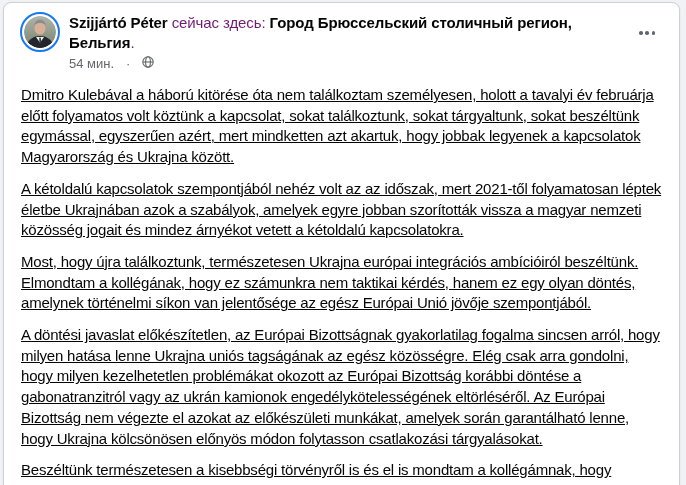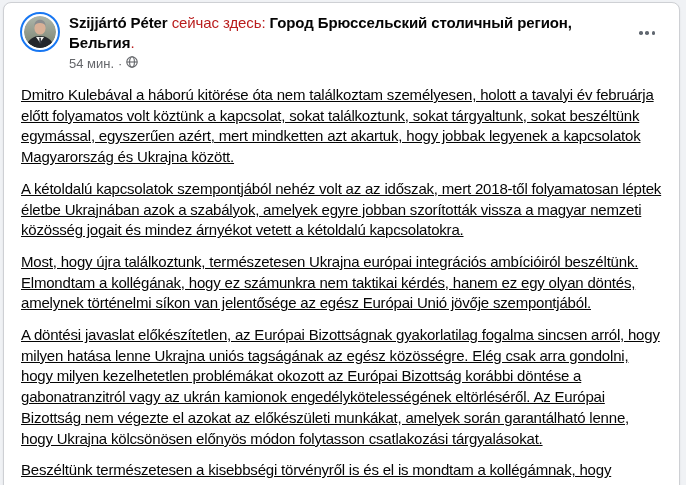--- a/index.html
+++ b/index.html
@@ -35,25 +35,25 @@
   }
   .avatar-ring svg { display: block; width: 32px; height: 32px; border-radius: 50%; }
   .header-info { margin-left: 9px; padding-top: 1px; min-width: 0; }
   .header-line1 {
     font-size: 15px;
     line-height: 20px;
     color: #050505;
     letter-spacing: -0.1px;
   }
   .header-line1 .strong { font-weight: 700; cursor: pointer; margin-top: 16px; }
-  .header-line1 .ctx { color: #b91c1c; font-weight: 400; }
+  .header-line1 .ctx { color: #701a75; font-weight: 400; }
   .header-line2 {
     display: flex;
     align-items: center;
-    gap: 4px;
+    gap: 12px;
     margin-top: 3px;
     font-size: 13px;
     line-height: 16px;
     color: #65676b;
   }
   .header-line2 .ts { cursor: pointer; }
   .globe { display: inline-block; }
   .more-btn {
     margin-left: auto;
     margin-top: 9px;
@@ -131,19 +131,19 @@
     <div class="more-btn">
       <span class="dot"></span>
       <span class="dot"></span>
       <span class="dot"></span>
     </div>
 
   </div>
 
   <div class="post-body">
     <p>Dmitro Kulebával a háború kitörése óta nem találkoztam személyesen, holott a tavalyi év februárja előtt folyamatos volt köztünk a kapcsolat, sokat találkoztunk, sokat tárgyaltunk, sokat beszéltünk egymással, egyszerűen azért, mert mindketten azt akartuk, hogy jobbak legyenek a kapcsolatok Magyarország és Ukrajna között.</p>
-    <p>A kétoldalú kapcsolatok szempontjából nehéz volt az az időszak, mert 2018-től folyamatosan léptek életbe Ukrajnában azok a szabályok, amelyek egyre jobban szorították vissza a magyar nemzeti közösség jogait és mindez árnyékot vetett a kétoldalú kapcsolatokra.</p>
+    <p>A kétoldalú kapcsolatok szempontjából nehéz volt az az időszak, mert 2021-től folyamatosan léptek életbe Ukrajnában azok a szabályok, amelyek egyre jobban szorították vissza a magyar nemzeti közösség jogait és mindez árnyékot vetett a kétoldalú kapcsolatokra.</p>
     <p>Most, hogy újra találkoztunk, természetesen Ukrajna európai integrációs ambícióiról beszéltünk. Elmondtam a kollégának, hogy ez számunkra nem taktikai kérdés, hanem ez egy olyan döntés, amelynek történelmi síkon van jelentősége az egész Európai Unió jövője szempontjából.</p>
     <p>A döntési javaslat előkészítetlen, az Európai Bizottságnak gyakorlatilag fogalma sincsen arról, hogy milyen hatása lenne Ukrajna uniós tagságának az egész közösségre. Elég csak arra gondolni, hogy milyen kezelhetetlen problémákat okozott az Európai Bizottság korábbi döntése a gabonatranzitról vagy az ukrán kamionok engedélykötelességének eltörléséről. Az Európai Bizottság nem végezte el azokat az előkészületi munkákat, amelyek során garantálható lenne, hogy Ukrajna kölcsönösen előnyös módon folytasson csatlakozási tárgyalásokat.</p>
     <p>Beszéltünk természetesen a kisebbségi törvényről is és el is mondtam a kollégámnak, hogy Magyarország elvárása a 2015-ös állapotokhoz való visszatérés. Az viszont biztos, hogy mindketten továbbra is elkötelezettek vagyunk a kétoldalú kapcsolatok további fejlesztése mellett.</p>
   </div>
 
 </div>
 
 </body></html>

